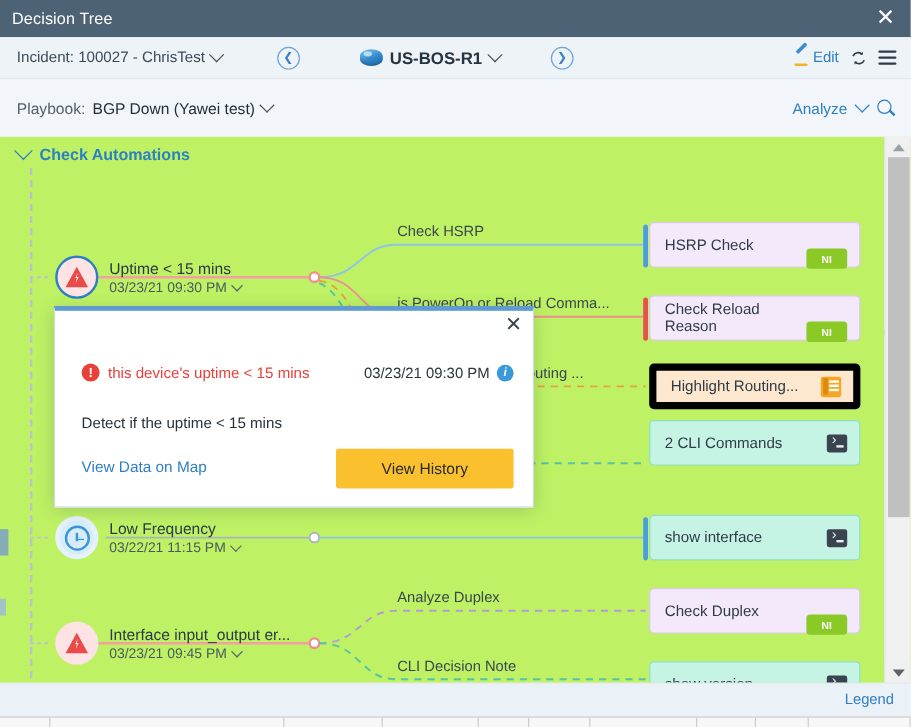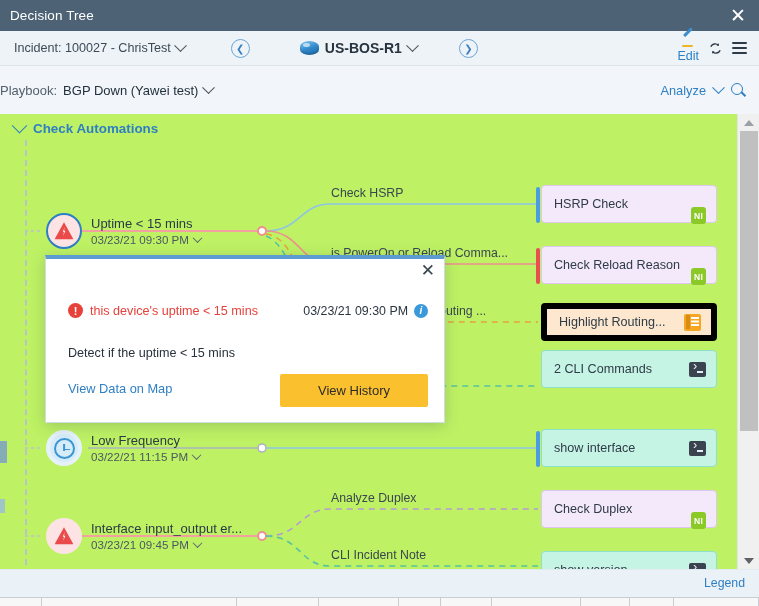--- a/index.html
+++ b/index.html
@@ -70,21 +70,21 @@
   .router-icon::after{
     content:""; position:absolute; left:3px; top:2px; width:7px; height:4px;
     background:#cfeaf9; border-radius:50%; opacity:.8;
   }
   .tb-right {
     margin-left: auto; display: flex; align-items: center;
     gap: 9px; padding-right: 12px;
   }
   .edit-btn {
     display: flex; align-items: center; gap: 2px;
-    color: #2e7fc4; font-size: 12.5px; cursor: pointer; flex-direction: column;
+    color: #2e7fc4; font-size: 12.5px; cursor: pointer;
   }
   .pencil { width: 13px; height: 13px; position: relative; }
   .pencil::before{
     content:""; position:absolute; left:1px; top:1px;
     width:11px; height:3.4px; background:#3a8ed0;
     transform: rotate(-45deg); transform-origin: left top; border-radius:1px;
   }
   .pencil::after{
     content:""; position:absolute; left:0px; bottom:0px;
     width:11px; height:2px; background:#f0b429; border-radius:1px;
@@ -94,21 +94,21 @@
   .hamburger i { display:block; height:2.2px; background:#2f3b46; border-radius:1px; }
 
   
   .toolbar2 {
     position: absolute; left: 0; top: 66px;
     width: 759px; height: 48px;
     background: #f2f6fa;
     display: flex; align-items: center;
   }
   .playbook {
-    font-size: 13px; color: #2f3b46;
+    margin-left: 14px; font-size: 13px; color: #2f3b46;
     display: flex; align-items: center; gap: 6px; cursor: pointer;
   }
   .playbook .lbl { color:#54606c; }
   .playbook .val { color:#22303c; }
   .filter {
     margin-left: auto; padding-right: 14px;
     display: flex; align-items: center; gap: 8px;
     color: #2e7fc4; font-size: 12.8px; cursor: pointer;
   }
   .search-icon {
@@ -208,21 +208,21 @@
   }
   .abox .albl { flex: 1; }
   .abox .bar {
     position: absolute; left: -6px; top: 1px;
     width: 4px; height: 36px; border-radius: 2px;
   }
   .purple { background: #f4e9fb; border: 1px solid #ddc6ef; }
   .orange { background: #fde8cf; border: 6px solid #000000; }
   .mint   { background: #c5f4e5; border: 1px solid #8fe0c8; }
   .badge-ni {
-    width: 15px; height: 17px; border-radius: 3px;
+    width: 34px; height: 17px; border-radius: 3px;
     background: #8bc926; color: #ffffff; font-size: 8.5px;
     font-weight: bold; display: flex; align-items: center;
     justify-content: center; letter-spacing: .2px; margin-top: 23px;
   }
   .badge-doc {
     width: 17px; height: 17px; border-radius: 2px;
     background: #f5a623; position: relative; overflow: hidden;
   }
   .badge-doc::before{
     content:""; position:absolute; left:1.5px; top:1.5px;
@@ -503,21 +503,21 @@
             <span>03/23/21 09:45 PM</span>
             <span class="chev-sm"></span>
           </span>
         </span>
       </div>
 
       <div class="conn-label" style="left:331px; top:72px;">Check HSRP</div>
       <div class="conn-label" style="left:331px; top:132px;">is PowerOn or Reload Comma...</div>
       <div class="conn-label" style="left:435px; top:190px;">routing ...</div>
       <div class="conn-label" style="left:331px; top:377px;">Analyze Duplex</div>
-      <div class="conn-label" style="left:331px; top:434px;">CLI Incident Note</div>
+      <div class="conn-label" style="left:331px; top:434px;">CLI Decision Note</div>
 
       <div class="abox purple" style="left:541px; top:71px;">
         <span class="bar" style="background:#4a9ede;"></span>
         <span class="albl">HSRP Check</span>
         <span class="badge-ni">NI</span>
       </div>
 
       <div class="abox purple" style="left:541px; top:132px;">
         <span class="bar" style="background:#e8504e;"></span>
         <span class="albl">Check Reload Reason</span>

